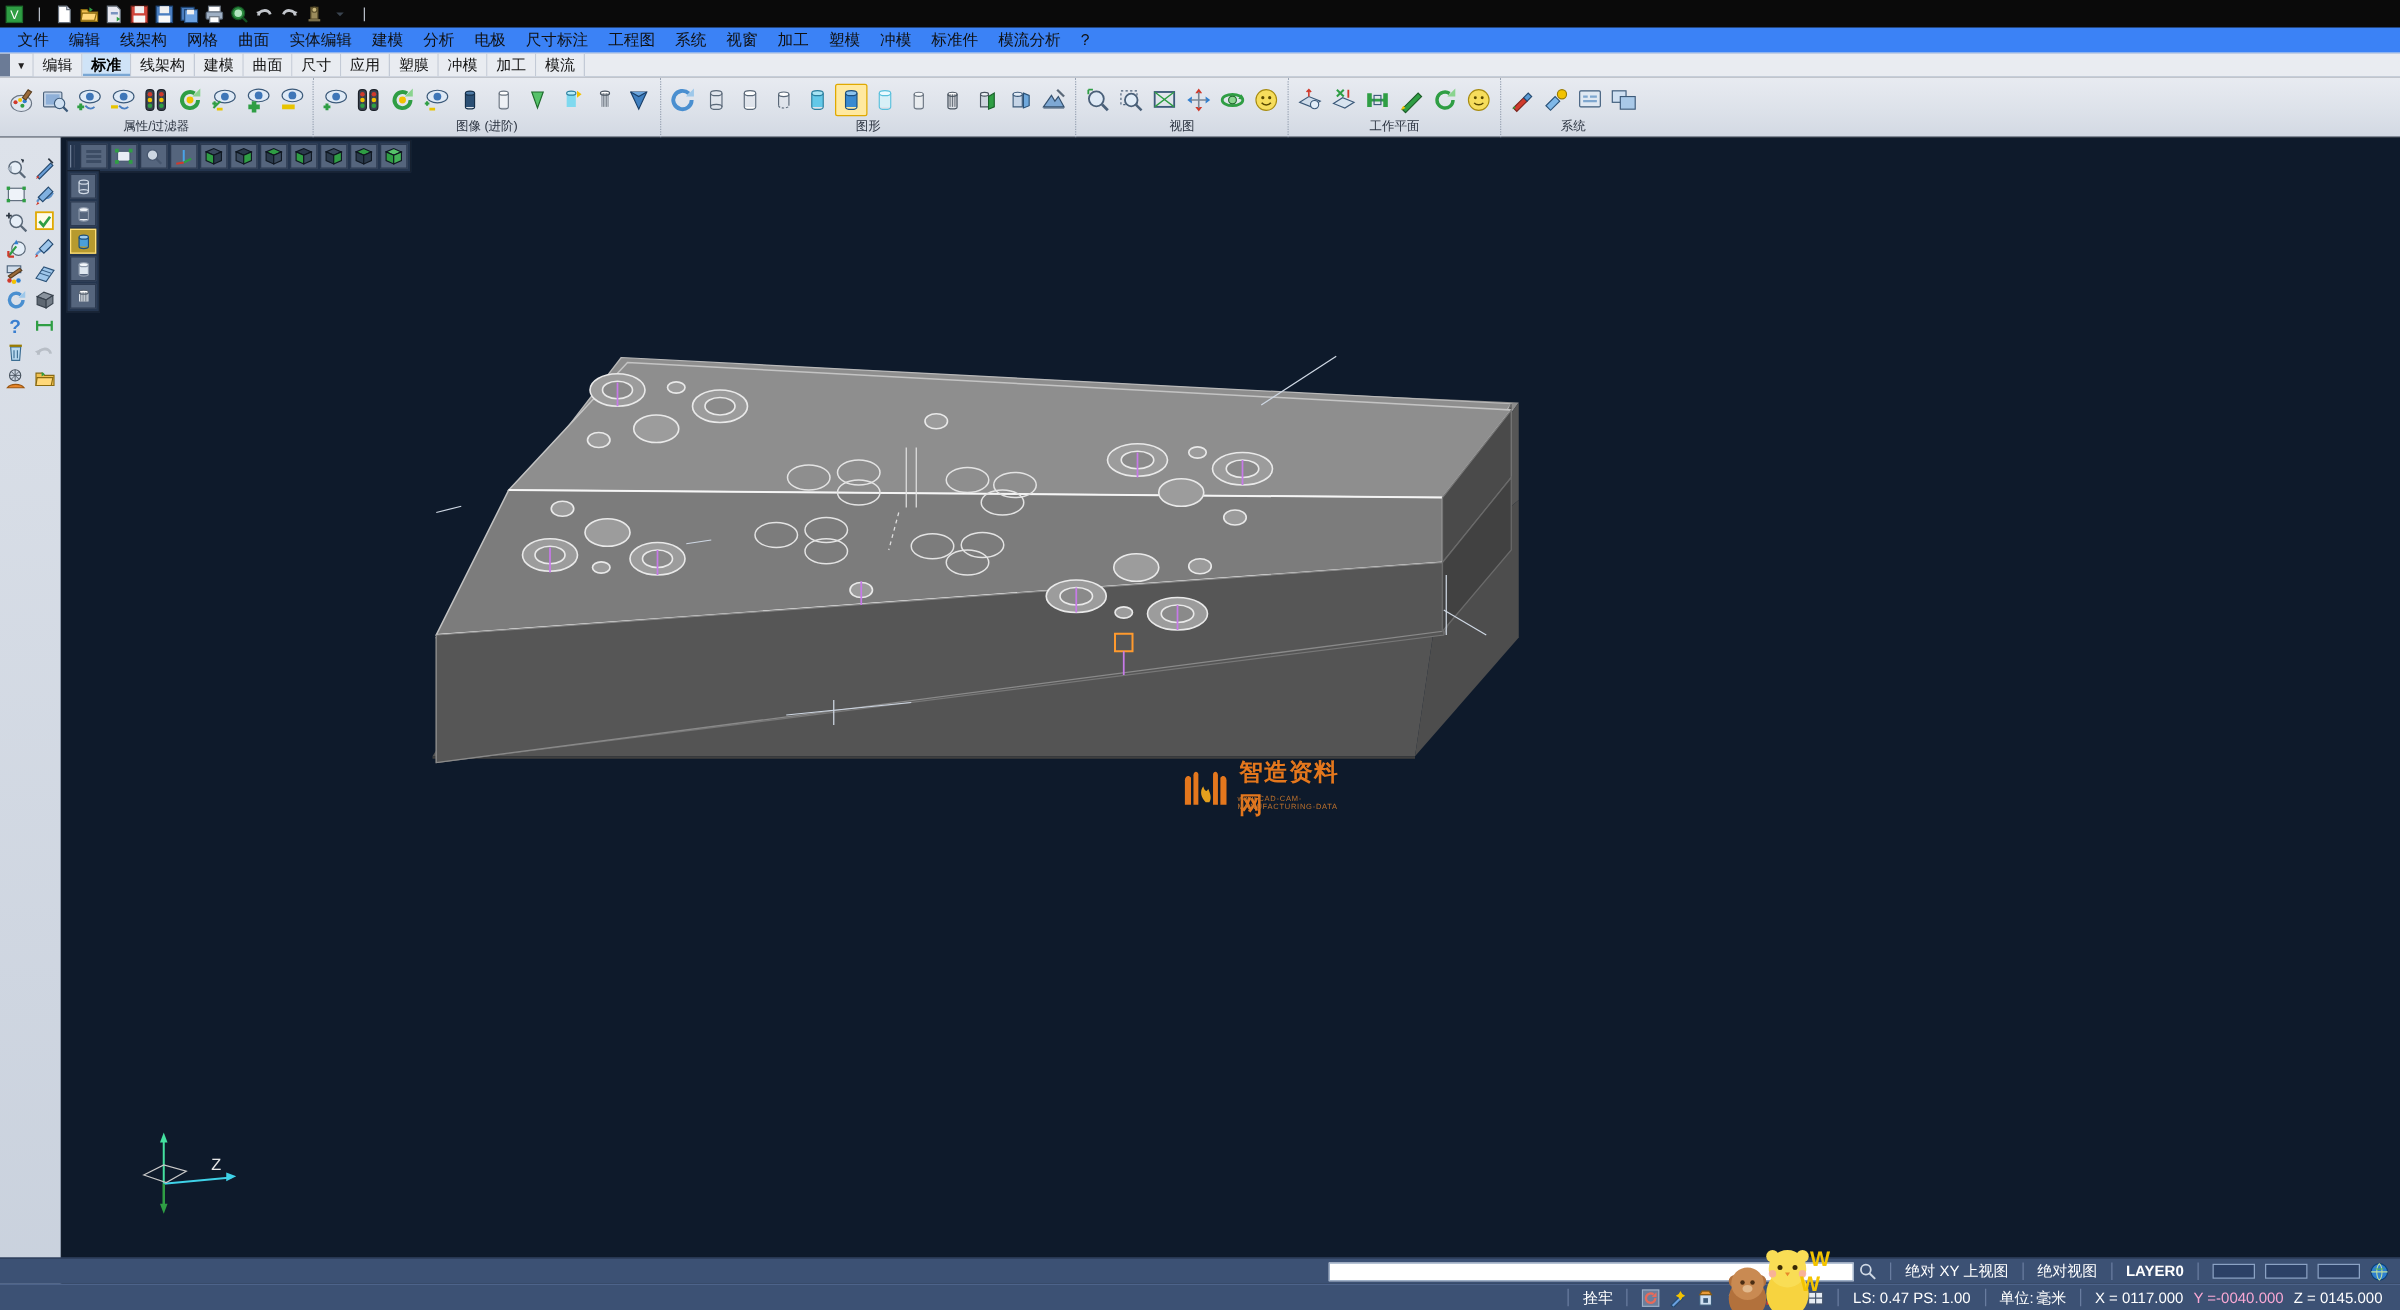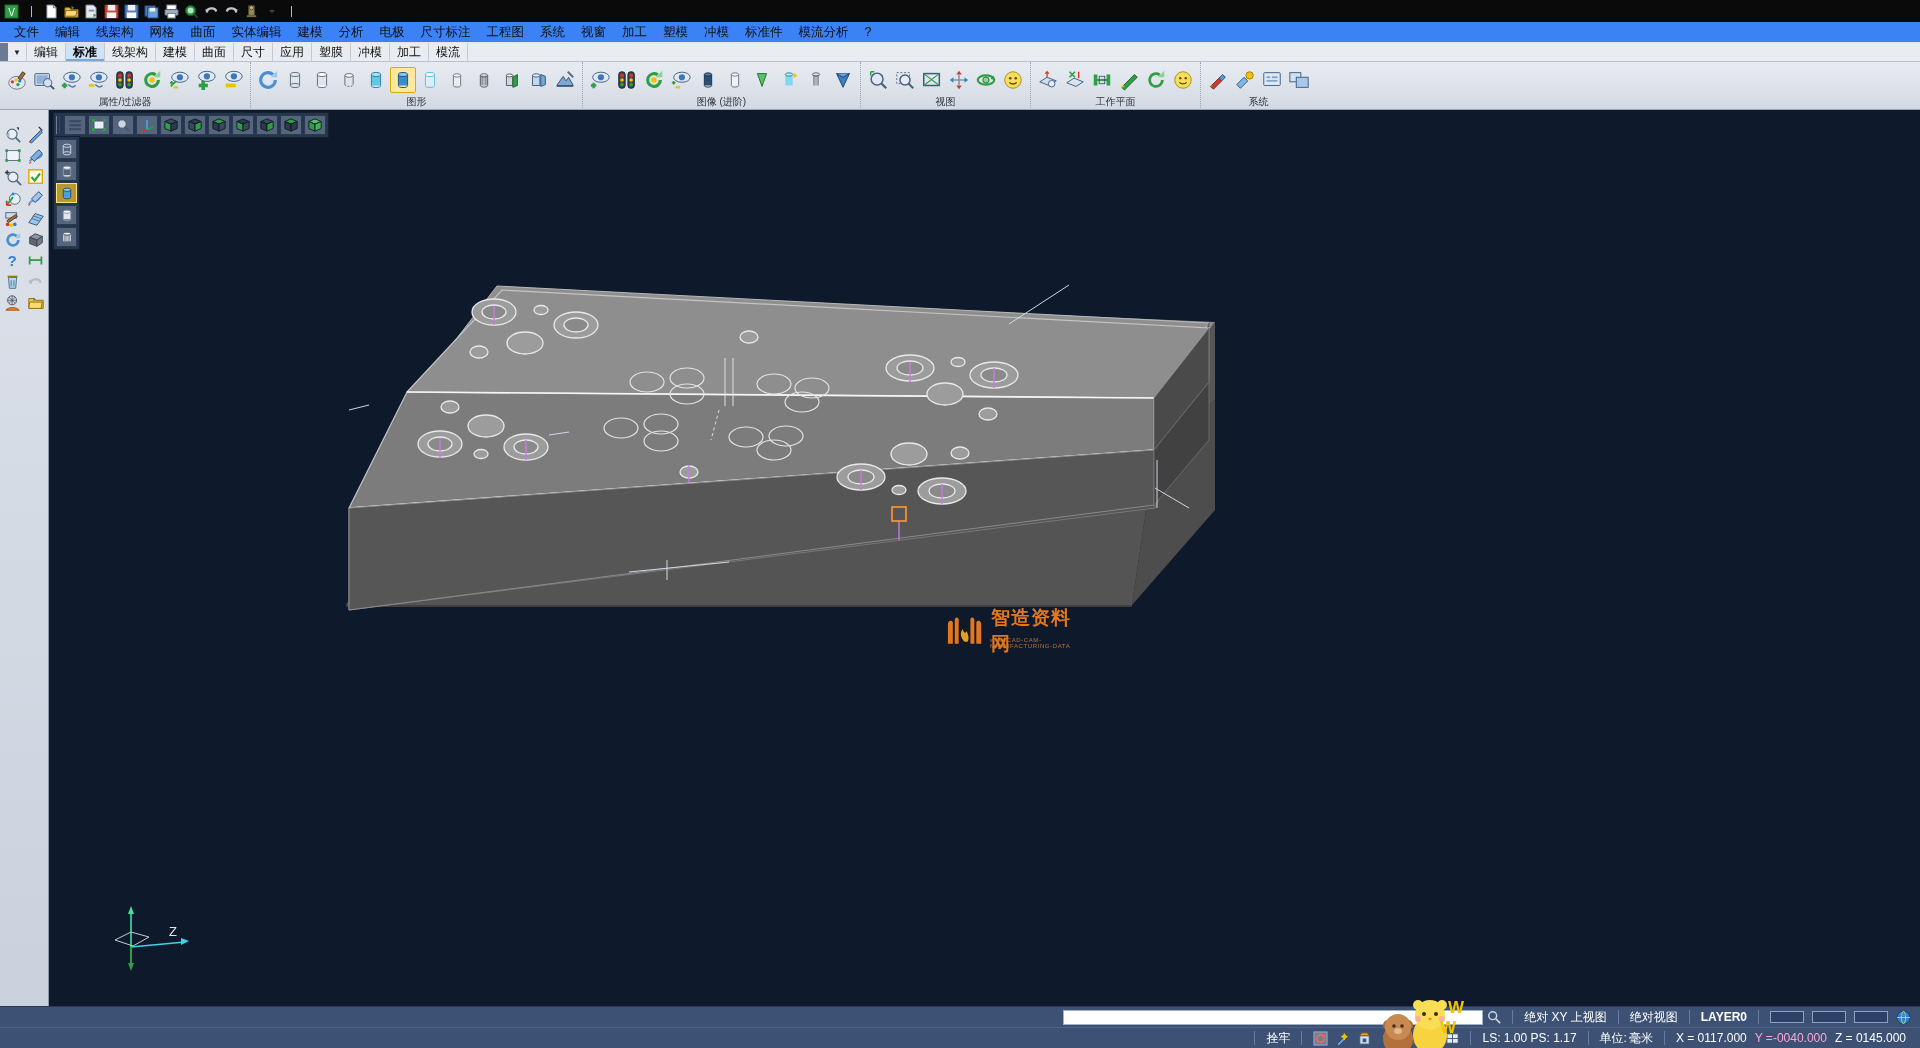--- a/index.html
+++ b/index.html
@@ -415,110 +415,20 @@
             </svg>
         </div>
       </div>
       <div class="rlabel">属性/过滤器</div>
     </div>
 
     <div class="rgroup">
       <div class="ricons">
         <div class="rbtn">
           <svg width="22" height="22" viewBox="0 0 24 24">
-              <path d="M20 12a8 8 0 1 1-2.5-5.8" fill="none" stroke="#4a8fd0" stroke-width="3.4"></path>
-              <path d="M22 2v7h-7z" fill="#9ec8ea"></path>
-            </svg>
-        </div>
-        <div class="rbtn">
-          <svg width="22" height="22" viewBox="0 0 24 24">
-              <ellipse cx="12" cy="6" rx="5" ry="2.2" fill="none" stroke="#5a6878"></ellipse>
-              <path d="M7 6v12M17 6v12" stroke="#5a6878"></path>
-              <ellipse cx="12" cy="18" rx="5" ry="2.2" fill="none" stroke="#5a6878"></ellipse>
-            </svg>
-        </div>
-        <div class="rbtn">
-          <svg width="22" height="22" viewBox="0 0 24 24">
-              <ellipse cx="12" cy="6" rx="5" ry="2.2" fill="#fff" stroke="#5a6878"></ellipse>
-              <path d="M7 6v12M17 6v12" stroke="#5a6878"></path>
-              <path d="M7 18a5 2.2 0 0 0 10 0" fill="#fff" stroke="#5a6878"></path>
-            </svg>
-        </div>
-        <div class="rbtn">
-          <svg width="22" height="22" viewBox="0 0 24 24">
-              <ellipse cx="12" cy="7" rx="4.5" ry="2" fill="#fff" stroke="#5a6878"></ellipse>
-              <path d="M7.5 7v10M16.5 7v10" stroke="#5a6878"></path>
-              <path d="M7.5 17a4.5 2 0 0 0 9 0" fill="none" stroke="#5a6878" stroke-dasharray="2 1.5"></path>
-            </svg>
-        </div>
-        <div class="rbtn">
-          <svg width="22" height="22" viewBox="0 0 24 24">
-              <path d="M7 6h10v12H7z" fill="#63c8e8"></path>
-              <ellipse cx="12" cy="6" rx="5" ry="2.2" fill="#a8e4f4" stroke="#2a7e9e"></ellipse>
-              <path d="M7 6v12a5 2.2 0 0 0 10 0V6" fill="none" stroke="#2a7e9e"></path>
-            </svg>
-        </div>
-        <div class="rbtn sel">
-          <svg width="22" height="22" viewBox="0 0 24 24">
-              <path d="M7 6h10v12H7z" fill="#3a8ad0"></path>
-              <ellipse cx="12" cy="6" rx="5" ry="2.2" fill="#8cc4ee" stroke="#1d4f7c"></ellipse>
-              <path d="M7 6v12a5 2.2 0 0 0 10 0V6" fill="none" stroke="#1d4f7c"></path>
-            </svg>
-        </div>
-        <div class="rbtn">
-          <svg width="22" height="22" viewBox="0 0 24 24">
-              <path d="M7 6h10v12H7z" fill="#d6f2fa" opacity=".8"></path>
-              <ellipse cx="12" cy="6" rx="5" ry="2.2" fill="#eafaff" stroke="#5ac0dc"></ellipse>
-              <path d="M7 6v12a5 2.2 0 0 0 10 0V6" fill="none" stroke="#5ac0dc"></path>
-            </svg>
-        </div>
-        <div class="rbtn">
-          <svg width="22" height="22" viewBox="0 0 24 24">
-              <path d="M8 7h8v11H8z" fill="#e9ecef"></path>
-              <ellipse cx="12" cy="7" rx="4" ry="1.8" fill="#f6f8fa" stroke="#6a7480"></ellipse>
-              <path d="M8 7v11a4 1.8 0 0 0 8 0V7" fill="none" stroke="#6a7480"></path>
-            </svg>
-        </div>
-        <div class="rbtn">
-          <svg width="22" height="22" viewBox="0 0 24 24">
-              <path d="M8 7h8v11H8z" fill="#f2f4f7"></path>
-              <ellipse cx="12" cy="7" rx="4" ry="1.8" fill="#fff" stroke="#4a5460"></ellipse>
-              <path d="M9 7v11M10.5 7v11M12 7v11M13.5 7v11M15 7v11" stroke="#4a5460" stroke-width=".7"></path>
-              <path d="M8 7v11a4 1.8 0 0 0 8 0V7" fill="none" stroke="#4a5460"></path>
-            </svg>
-        </div>
-        <div class="rbtn">
-          <svg width="22" height="22" viewBox="0 0 24 24">
-              <path d="M7 7h7v11H7z" fill="#cfd6df" stroke="#4a5460"></path>
-              <ellipse cx="10.5" cy="7" rx="3.5" ry="1.6" fill="#eef2f6" stroke="#4a5460"></ellipse>
-              <path d="M14 9l5-3v12l-5 2z" fill="#2f9e44" stroke="#19612a"></path>
-            </svg>
-        </div>
-        <div class="rbtn">
-          <svg width="22" height="22" viewBox="0 0 24 24">
-              <path d="M6 7h8v11H6z" fill="#c5d4e6" stroke="#3c5a7a"></path>
-              <ellipse cx="10" cy="7" rx="4" ry="1.8" fill="#e4edf7" stroke="#3c5a7a"></ellipse>
-              <path d="M15 6l5 2v9l-5 2z" fill="#6fa8dc" stroke="#2b5278"></path>
-            </svg>
-        </div>
-        <div class="rbtn">
-          <svg width="22" height="22" viewBox="0 0 24 24">
-              <path d="M3 18l7-10 3 5 3-4 5 9z" fill="#7ea8d4" stroke="#34506e"></path>
-              <path d="M3 19h18" stroke="#34506e"></path>
-              <path d="M15 3l6 6" stroke="#5a6878" stroke-width="2"></path>
-            </svg>
-        </div>
-      </div>
-      <div class="rlabel">图形</div>
-    </div>
-
-    <div class="rgroup">
-      <div class="ricons">
-        <div class="rbtn">
-          <svg width="22" height="22" viewBox="0 0 24 24">
               <ellipse cx="13" cy="9" rx="9" ry="5.5" fill="#dfeaf6" stroke="#3c5a7a"></ellipse>
               <circle cx="13" cy="9" r="3.4" fill="#3e76b8"></circle>
               <path d="M2 18h6M5 15v6" stroke="#2f9e44" stroke-width="2.6"></path>
             </svg>
         </div>
         <div class="rbtn">
           <svg width="22" height="22" viewBox="0 0 24 24">
               <rect x="3" y="3" width="7" height="18" rx="3" fill="#3a4350" stroke="#1c2129"></rect>
               <circle cx="6.5" cy="7" r="2" fill="#d03a2c"></circle>
               <circle cx="6.5" cy="12" r="2" fill="#f2c200"></circle>
@@ -578,20 +488,110 @@
             </svg>
         </div>
         <div class="rbtn">
           <svg width="22" height="22" viewBox="0 0 24 24">
               <path d="M5 5h14l-7 15z" fill="#3f7fc0" stroke="#1a3f68"></path>
               <path d="M5 5l7 4 7-4" fill="#6ba5dd" stroke="#1a3f68"></path>
             </svg>
         </div>
       </div>
       <div class="rlabel">图像 (进阶)</div>
+    </div>
+
+    <div class="rgroup">
+      <div class="ricons">
+        <div class="rbtn">
+          <svg width="22" height="22" viewBox="0 0 24 24">
+              <path d="M20 12a8 8 0 1 1-2.5-5.8" fill="none" stroke="#4a8fd0" stroke-width="3.4"></path>
+              <path d="M22 2v7h-7z" fill="#9ec8ea"></path>
+            </svg>
+        </div>
+        <div class="rbtn">
+          <svg width="22" height="22" viewBox="0 0 24 24">
+              <ellipse cx="12" cy="6" rx="5" ry="2.2" fill="none" stroke="#5a6878"></ellipse>
+              <path d="M7 6v12M17 6v12" stroke="#5a6878"></path>
+              <ellipse cx="12" cy="18" rx="5" ry="2.2" fill="none" stroke="#5a6878"></ellipse>
+            </svg>
+        </div>
+        <div class="rbtn">
+          <svg width="22" height="22" viewBox="0 0 24 24">
+              <ellipse cx="12" cy="6" rx="5" ry="2.2" fill="#fff" stroke="#5a6878"></ellipse>
+              <path d="M7 6v12M17 6v12" stroke="#5a6878"></path>
+              <path d="M7 18a5 2.2 0 0 0 10 0" fill="#fff" stroke="#5a6878"></path>
+            </svg>
+        </div>
+        <div class="rbtn">
+          <svg width="22" height="22" viewBox="0 0 24 24">
+              <ellipse cx="12" cy="7" rx="4.5" ry="2" fill="#fff" stroke="#5a6878"></ellipse>
+              <path d="M7.5 7v10M16.5 7v10" stroke="#5a6878"></path>
+              <path d="M7.5 17a4.5 2 0 0 0 9 0" fill="none" stroke="#5a6878" stroke-dasharray="2 1.5"></path>
+            </svg>
+        </div>
+        <div class="rbtn">
+          <svg width="22" height="22" viewBox="0 0 24 24">
+              <path d="M7 6h10v12H7z" fill="#63c8e8"></path>
+              <ellipse cx="12" cy="6" rx="5" ry="2.2" fill="#a8e4f4" stroke="#2a7e9e"></ellipse>
+              <path d="M7 6v12a5 2.2 0 0 0 10 0V6" fill="none" stroke="#2a7e9e"></path>
+            </svg>
+        </div>
+        <div class="rbtn sel">
+          <svg width="22" height="22" viewBox="0 0 24 24">
+              <path d="M7 6h10v12H7z" fill="#3a8ad0"></path>
+              <ellipse cx="12" cy="6" rx="5" ry="2.2" fill="#8cc4ee" stroke="#1d4f7c"></ellipse>
+              <path d="M7 6v12a5 2.2 0 0 0 10 0V6" fill="none" stroke="#1d4f7c"></path>
+            </svg>
+        </div>
+        <div class="rbtn">
+          <svg width="22" height="22" viewBox="0 0 24 24">
+              <path d="M7 6h10v12H7z" fill="#d6f2fa" opacity=".8"></path>
+              <ellipse cx="12" cy="6" rx="5" ry="2.2" fill="#eafaff" stroke="#5ac0dc"></ellipse>
+              <path d="M7 6v12a5 2.2 0 0 0 10 0V6" fill="none" stroke="#5ac0dc"></path>
+            </svg>
+        </div>
+        <div class="rbtn">
+          <svg width="22" height="22" viewBox="0 0 24 24">
+              <path d="M8 7h8v11H8z" fill="#e9ecef"></path>
+              <ellipse cx="12" cy="7" rx="4" ry="1.8" fill="#f6f8fa" stroke="#6a7480"></ellipse>
+              <path d="M8 7v11a4 1.8 0 0 0 8 0V7" fill="none" stroke="#6a7480"></path>
+            </svg>
+        </div>
+        <div class="rbtn">
+          <svg width="22" height="22" viewBox="0 0 24 24">
+              <path d="M8 7h8v11H8z" fill="#f2f4f7"></path>
+              <ellipse cx="12" cy="7" rx="4" ry="1.8" fill="#fff" stroke="#4a5460"></ellipse>
+              <path d="M9 7v11M10.5 7v11M12 7v11M13.5 7v11M15 7v11" stroke="#4a5460" stroke-width=".7"></path>
+              <path d="M8 7v11a4 1.8 0 0 0 8 0V7" fill="none" stroke="#4a5460"></path>
+            </svg>
+        </div>
+        <div class="rbtn">
+          <svg width="22" height="22" viewBox="0 0 24 24">
+              <path d="M7 7h7v11H7z" fill="#cfd6df" stroke="#4a5460"></path>
+              <ellipse cx="10.5" cy="7" rx="3.5" ry="1.6" fill="#eef2f6" stroke="#4a5460"></ellipse>
+              <path d="M14 9l5-3v12l-5 2z" fill="#2f9e44" stroke="#19612a"></path>
+            </svg>
+        </div>
+        <div class="rbtn">
+          <svg width="22" height="22" viewBox="0 0 24 24">
+              <path d="M6 7h8v11H6z" fill="#c5d4e6" stroke="#3c5a7a"></path>
+              <ellipse cx="10" cy="7" rx="4" ry="1.8" fill="#e4edf7" stroke="#3c5a7a"></ellipse>
+              <path d="M15 6l5 2v9l-5 2z" fill="#6fa8dc" stroke="#2b5278"></path>
+            </svg>
+        </div>
+        <div class="rbtn">
+          <svg width="22" height="22" viewBox="0 0 24 24">
+              <path d="M3 18l7-10 3 5 3-4 5 9z" fill="#7ea8d4" stroke="#34506e"></path>
+              <path d="M3 19h18" stroke="#34506e"></path>
+              <path d="M15 3l6 6" stroke="#5a6878" stroke-width="2"></path>
+            </svg>
+        </div>
+      </div>
+      <div class="rlabel">图形</div>
     </div>
 
     <div class="rgroup">
       <div class="ricons">
         <div class="rbtn">
           <svg width="22" height="22" viewBox="0 0 24 24">
               <circle cx="11" cy="11" r="6.5" fill="#dfeaf6" stroke="#4a6079" stroke-width="1.6"></circle>
               <line x1="16" y1="16" x2="21" y2="21" stroke="#4a6079" stroke-width="2.4"></line>
               <path d="M4 3h4M4 3v4" stroke="#2f9e44" stroke-width="1.6"></path>
             </svg>
@@ -1228,21 +1228,21 @@
           <path d="M8 8l6-3v6l-6 3z" fill="#56c26a" stroke="#1f6b2d"></path>
         </svg>
     </div>
     <div class="sb-ico">
       <svg width="15" height="15" viewBox="0 0 16 16">
           <rect x="2" y="3" width="12" height="10" fill="#e7edf4" stroke="#46566e"></rect>
           <path d="M8 3v10M2 8h12" stroke="#46566e"></path>
         </svg>
     </div>
     <div class="sb-sep"></div>
-    <div class="sb-item">LS: 1.00 PS: 1.17</div>
+    <div class="sb-item">LS: 0.47 PS: 1.00</div>
     <div class="sb-sep"></div>
     <div class="sb-item" style="padding-right:2px;">单位:</div>
     <div class="sb-item" style="padding-left:0;">毫米</div>
     <div class="sb-sep"></div>
     <div class="sb-item">X = 0117.000</div>
     <div class="sb-item coord-y">Y =-0040.000</div>
     <div class="sb-item" style="padding-right:14px;">Z = 0145.000</div>
   </div>
 
   <div class="mascot">

